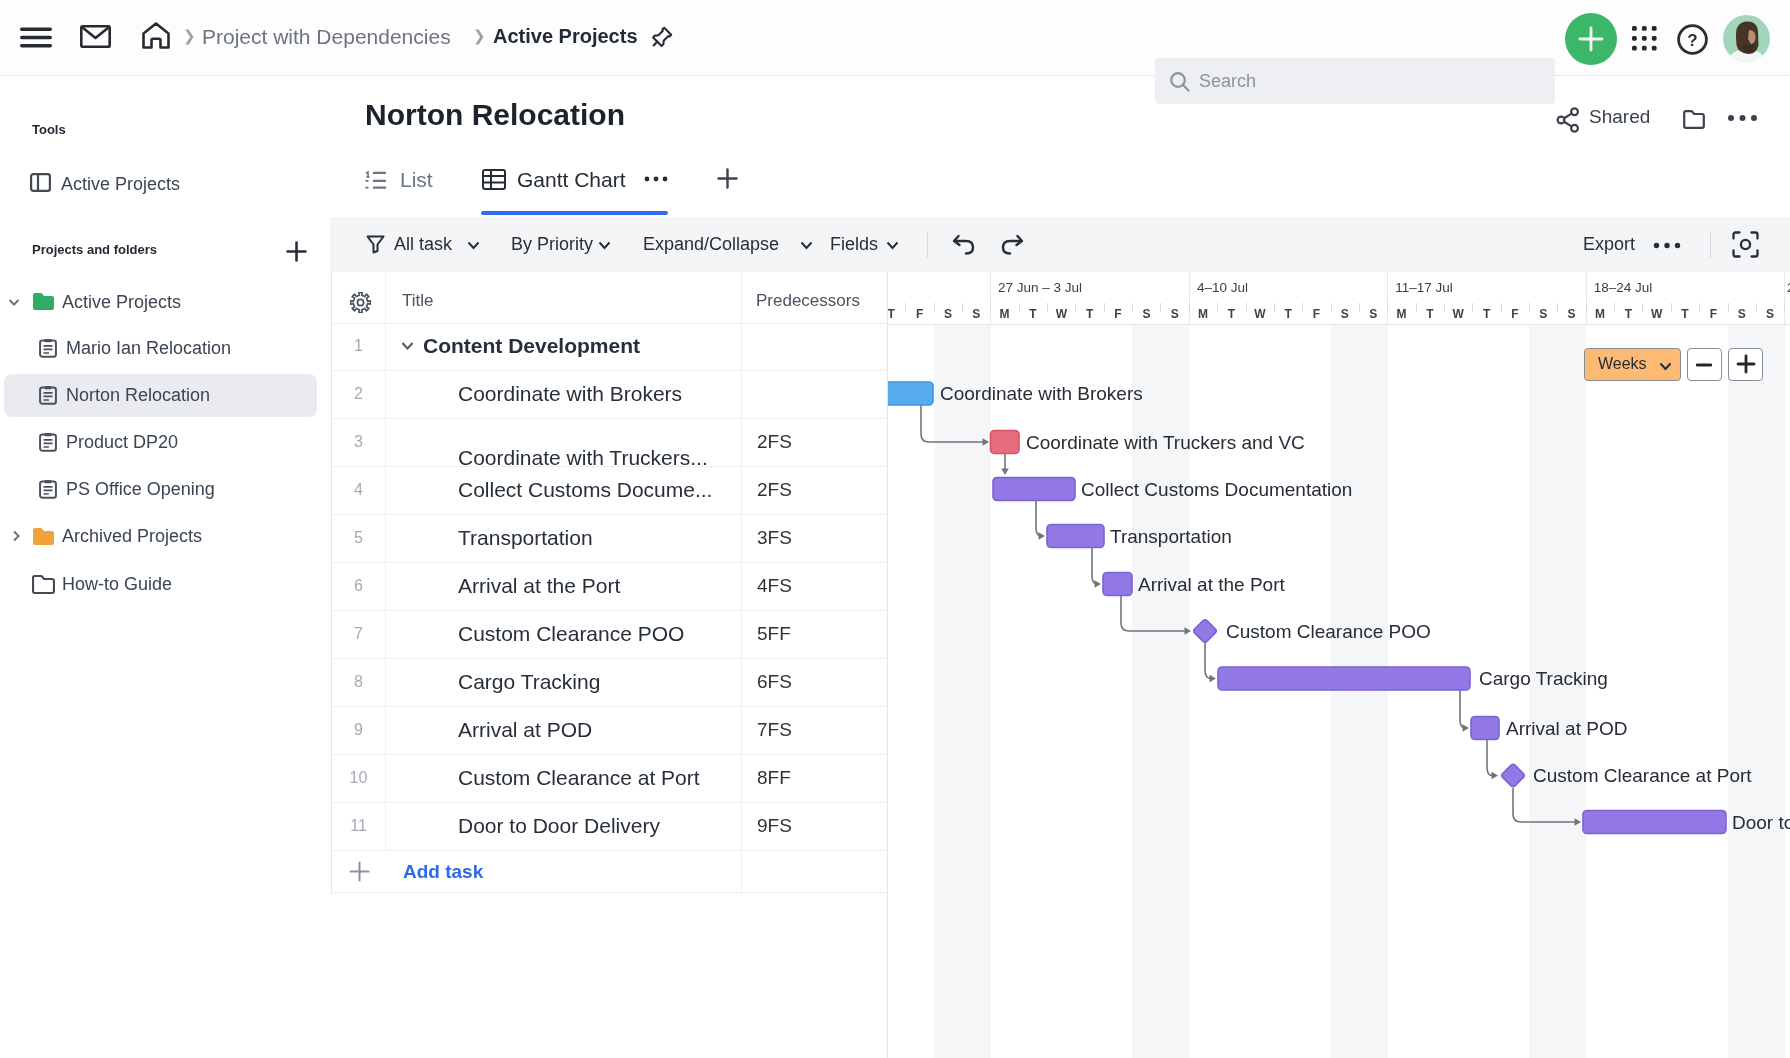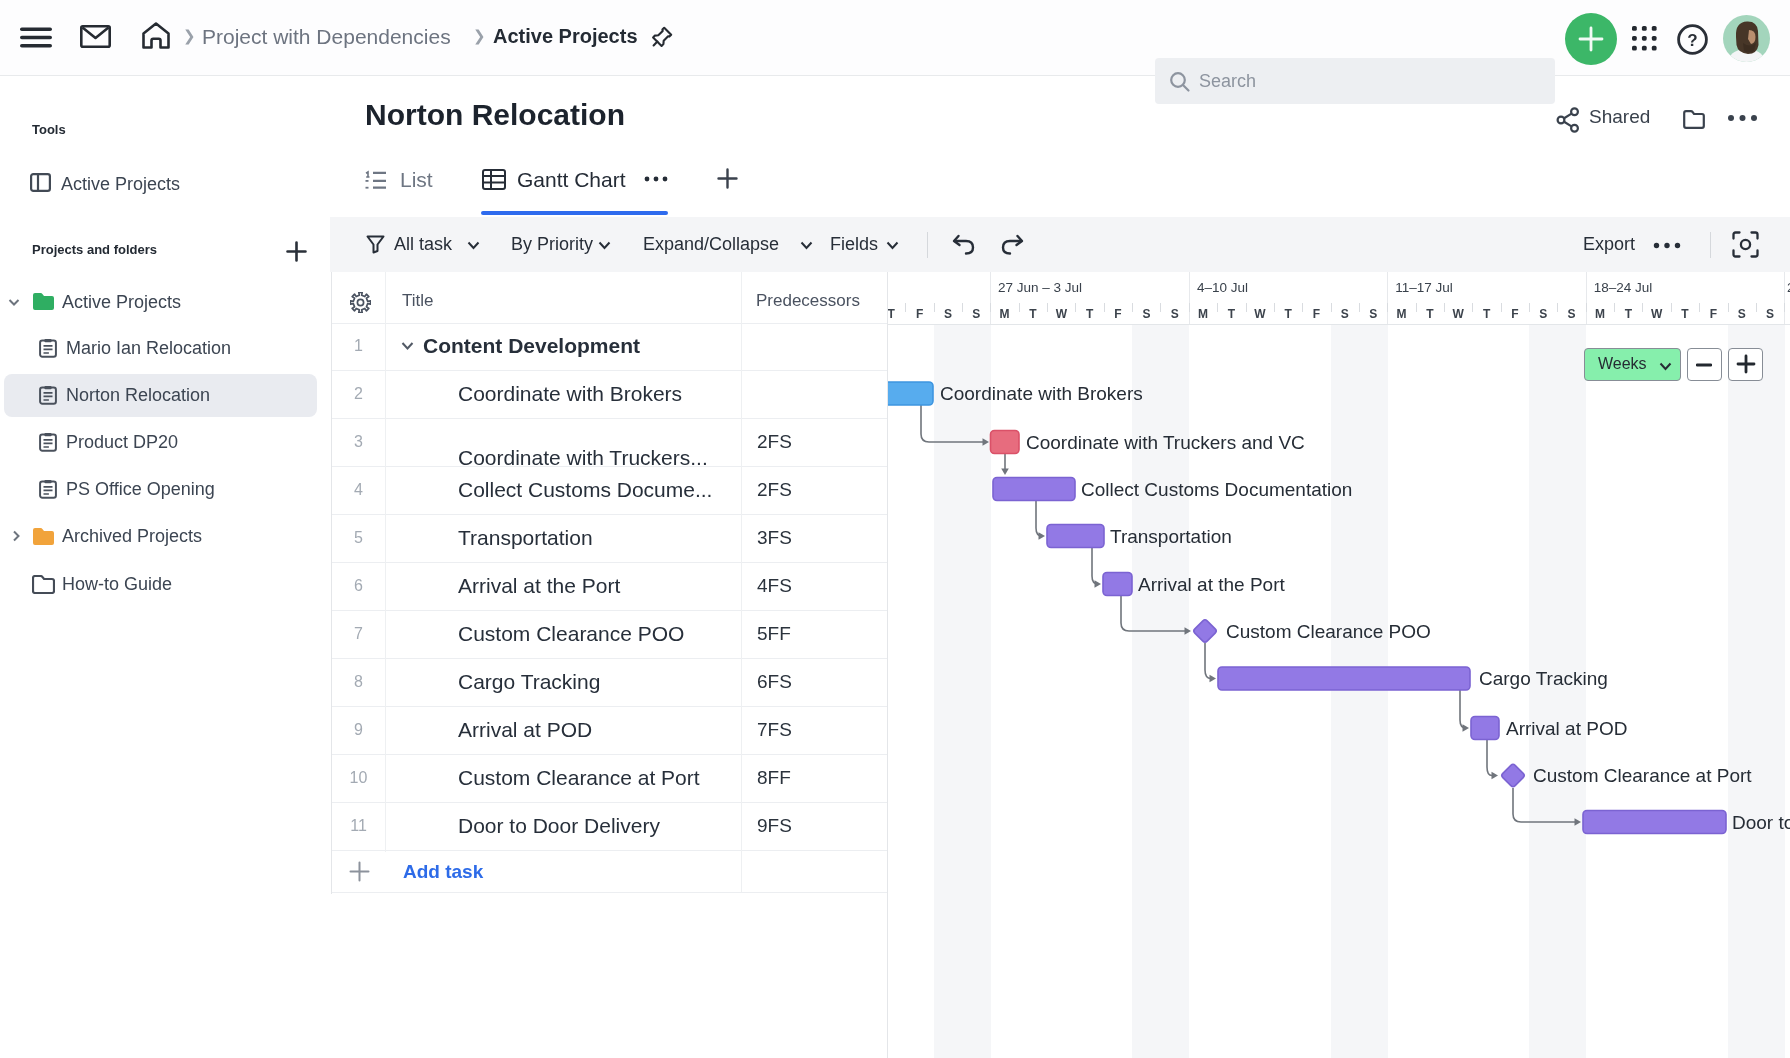--- a/index.html
+++ b/index.html
@@ -460,21 +460,21 @@
         <text x="1109" y="542.5">Transportation</text>
         <text x="1137" y="590.5">Arrival at the Port</text>
         <text x="1225" y="637.5">Custom Clearance POO</text>
         <text x="1478" y="685">Cargo Tracking</text>
         <text x="1505" y="734.5">Arrival at POD</text>
         <text x="1532" y="782">Custom Clearance at Port</text>
         <text x="1731" y="828.5">Door to Door Delivery</text>
       </g>
     </svg>
 
-    <div class="abs" style="left:696px;top:76px;width:97px;height:33px;border:1.5px solid #878d96;border-radius:4px;background:#86efac">
+    <div class="abs" style="left:696px;top:76px;width:97px;height:33px;border:1.5px solid #878d96;border-radius:4px;background:#fdba74">
       <span class="abs" style="left:13px;top:6px;font-size:16px;color:#262c34">Weeks</span>
       <svg class="abs" style="left:74px;top:13px" width="13" height="9" viewBox="0 0 13 9">
           <path d="M1.5 1.5 L6.5 7 L11.5 1.5" fill="none" stroke="#262c34" stroke-width="2"></path>
         </svg>
     </div>
     <div class="abs" style="left:799px;top:76px;width:35px;height:33px;border:1.5px solid #878d96;border-radius:4px;background:#fff">
       <svg class="abs" style="left:8px;top:14px" width="16" height="4" viewBox="0 0 16 4">
           <path d="M1 2 L15 2" stroke="#23282f" stroke-width="2.8" stroke-linecap="round"></path>
         </svg>
     </div>

